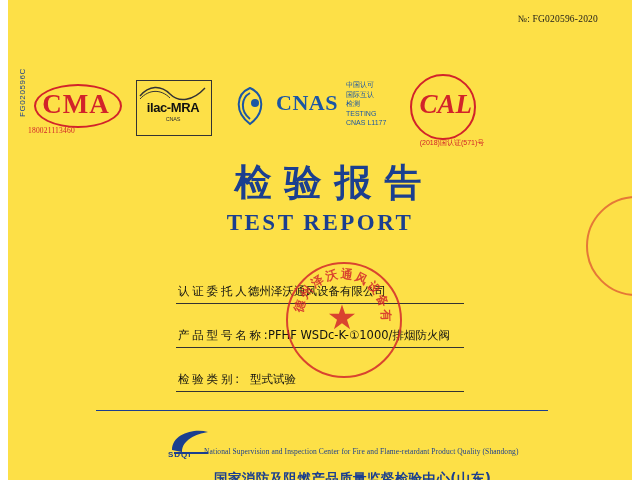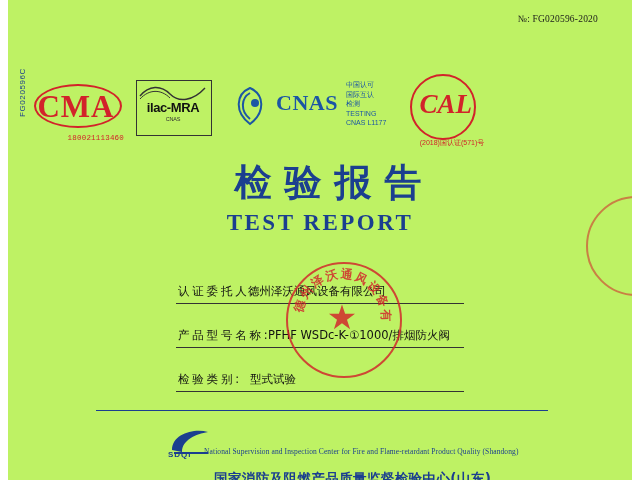--- a/index.html
+++ b/index.html
@@ -11,21 +11,21 @@
     width: 640px;
     height: 480px;
     overflow: hidden;
     font-family: "Liberation Serif", serif;
     position: relative;
   }
   .page {
     position: absolute;
     left: 0; top: 0;
     width: 640px; height: 480px;
-    background: #bef264;
+    background: #fde047;
   }
   
   .side {
     position: absolute;
     top: 0;
     width: 8px;
     height: 480px;
     background: #ffffff;
     z-index: 40;
   }
@@ -78,34 +78,34 @@
     left: 0; top: 4px;
     width: 84px; height: 40px;
     border: 2px solid #d2232a;
     border-radius: 50%;
   }
   .cma-text {
     position: absolute;
     left: 0; top: 9px;
     width: 84px;
     text-align: center;
-    font-size: 31px;
+    font-size: 27px;
     font-weight: bold;
     color: #d2232a;
     font-family: "Liberation Serif", serif;
     letter-spacing: 1px;
   }
   .cma-num {
     position: absolute;
-    left: -6px; top: 54px;
+    left: -6px; top: 46px;
     width: 96px;
-    text-align: right;
+    text-align: left;
     font-size: 7.5px;
     color: #d2232a;
-    font-family: Liberation Mono, monospace;
+    font-family: Liberation Serif, serif;
     letter-spacing: 0.2px;
   }
 
   
   .ilac {
     position: absolute;
     left: 136px;
     top: 42px;
     width: 74px;
     height: 54px;

